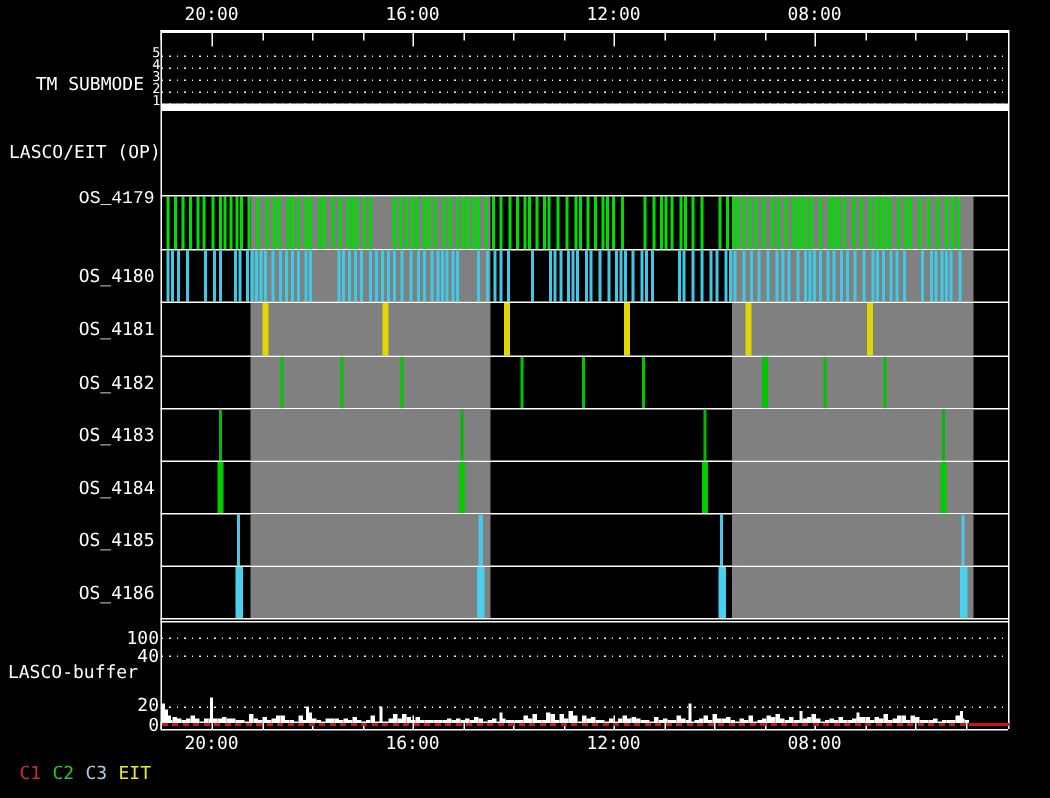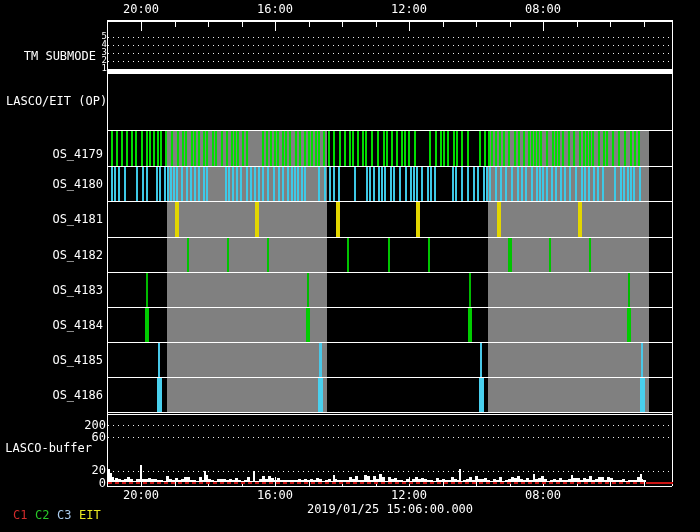--- a/index.html
+++ b/index.html
@@ -15,21 +15,20 @@
   #lbl-buf{left:4px;top:442px;width:88px;}
   #timestamp{left:250px;top:503px;width:280px;}
 </style>
 </head>
 <body>
 
 <div id="screen">
   <div class="lbl right" id="lbl-tm">TM SUBMODE</div>
   <div class="lbl right" id="lbl-eit">LASCO/EIT (OP)</div>
   <div class="lbl right" id="lbl-buf">LASCO-buffer</div>
-  <div class="lbl center" id="timestamp">2019/01/25 15:06:00.000</div>
 <div style="position: absolute; left: 107px; top: 20px; width: 1px; height: 466px; background: rgb(255, 255, 255);"></div>
     <div style="position: absolute; left: 672px; top: 20px; width: 1px; height: 466px; background: rgb(255, 255, 255);"></div>
     <div style="position: absolute; left: 107px; top: 20px; width: 565px; height: 2px; background: rgb(255, 255, 255);"></div>
     <div style="position: absolute; left: 107px; top: 486px; width: 565px; height: 1px; background: rgb(255, 255, 255);"></div>
     <div style="position: absolute; left: 107px; top: 414px; width: 565px; height: 1px; background: rgb(255, 255, 255);"></div>
     <div style="position: absolute; left: 107px; top: 22px; width: 1px; height: 5px; background: rgb(255, 255, 255);"></div>
     <div style="position: absolute; left: 107px; top: 481px; width: 1px; height: 5px; background: rgb(255, 255, 255);"></div>
     <div style="position: absolute; left: 141px; top: 22px; width: 1px; height: 9px; background: rgb(255, 255, 255);"></div>
     <div style="position: absolute; left: 141px; top: 477px; width: 1px; height: 9px; background: rgb(255, 255, 255);"></div>
     <div style="position: absolute; left: 175px; top: 22px; width: 1px; height: 5px; background: rgb(255, 255, 255);"></div>
@@ -189,21 +188,21 @@
     <div style="position: absolute; left: 598px; top: 131px; width: 2px; height: 35px; background: rgb(0, 221, 0);"></div>
     <div style="position: absolute; left: 603px; top: 131px; width: 2px; height: 35px; background: rgb(0, 221, 0);"></div>
     <div style="position: absolute; left: 606px; top: 131px; width: 2px; height: 35px; background: rgb(0, 221, 0);"></div>
     <div style="position: absolute; left: 612px; top: 131px; width: 2px; height: 35px; background: rgb(0, 221, 0);"></div>
     <div style="position: absolute; left: 618px; top: 131px; width: 2px; height: 35px; background: rgb(0, 221, 0);"></div>
     <div style="position: absolute; left: 624px; top: 131px; width: 2px; height: 35px; background: rgb(0, 221, 0);"></div>
     <div style="position: absolute; left: 630px; top: 131px; width: 2px; height: 35px; background: rgb(0, 221, 0);"></div>
     <div style="position: absolute; left: 634px; top: 131px; width: 2px; height: 35px; background: rgb(0, 221, 0);"></div>
     <div style="position: absolute; left: 638px; top: 131px; width: 2px; height: 35px; background: rgb(0, 221, 0);"></div>
     <div style="position: absolute; left: 107px; top: 166px; width: 565px; height: 1px; background: rgb(255, 255, 255);"></div>
-    <div class="right lbl" style="left: 20px; top: 148px; width: 83px;">OS_4179</div>
+    <div class="right lbl" style="left: 20px; top: 126px; width: 83px; font-family: Liberation Mono, monospace;">OS_4179</div>
     <div style="position: absolute; left: 167px; top: 167px; width: 160px; height: 34px; background: rgb(128, 128, 128);"></div>
     <div style="position: absolute; left: 488px; top: 167px; width: 161px; height: 34px; background: rgb(128, 128, 128);"></div>
     <div style="position: absolute; left: 111px; top: 167px; width: 2px; height: 34px; background: rgb(62, 201, 230);"></div>
     <div style="position: absolute; left: 114px; top: 167px; width: 2px; height: 34px; background: rgb(62, 201, 230);"></div>
     <div style="position: absolute; left: 118px; top: 167px; width: 2px; height: 34px; background: rgb(62, 201, 230);"></div>
     <div style="position: absolute; left: 124px; top: 167px; width: 2px; height: 34px; background: rgb(62, 201, 230);"></div>
     <div style="position: absolute; left: 136px; top: 167px; width: 2px; height: 34px; background: rgb(62, 201, 230);"></div>
     <div style="position: absolute; left: 142px; top: 167px; width: 2px; height: 34px; background: rgb(62, 201, 230);"></div>
     <div style="position: absolute; left: 146px; top: 167px; width: 2px; height: 34px; background: rgb(62, 201, 230);"></div>
     <div style="position: absolute; left: 156px; top: 167px; width: 2px; height: 34px; background: rgb(62, 201, 230);"></div>
@@ -355,23 +354,23 @@
     <div style="position: absolute; left: 167px; top: 378px; width: 160px; height: 34px; background: rgb(128, 128, 128);"></div>
     <div style="position: absolute; left: 488px; top: 378px; width: 161px; height: 34px; background: rgb(128, 128, 128);"></div>
     <div style="position: absolute; left: 157px; top: 378px; width: 5px; height: 34px; background: rgb(73, 208, 238);"></div>
     <div style="position: absolute; left: 318px; top: 378px; width: 5px; height: 34px; background: rgb(73, 208, 238);"></div>
     <div style="position: absolute; left: 479px; top: 378px; width: 5px; height: 34px; background: rgb(73, 208, 238);"></div>
     <div style="position: absolute; left: 640px; top: 378px; width: 5px; height: 34px; background: rgb(73, 208, 238);"></div>
     <div style="position: absolute; left: 107px; top: 412px; width: 565px; height: 1px; background: rgb(255, 255, 255);"></div>
     <div class="right lbl" style="left: 20px; top: 389px; width: 83px;">OS_4186</div>
     <div style="position: absolute; left: 107px; top: 130px; width: 565px; height: 1px; background: rgb(255, 255, 255);"></div>
     <div class="dotline" style="left: 108px; top: 425px; width: 564px;"></div>
-    <div class="right lbl" style="left: 76px; top: 419px; width: 30px;">200</div>
+    <div class="right lbl" style="left: 76px; top: 419px; width: 30px;">100</div>
     <div class="dotline" style="left: 108px; top: 437px; width: 564px;"></div>
-    <div class="right lbl" style="left: 76px; top: 431px; width: 30px;">60</div>
+    <div class="right lbl" style="left: 76px; top: 431px; width: 30px;">40</div>
     <div class="dotline" style="left: 108px; top: 471px; width: 564px;"></div>
     <div class="right lbl" style="left: 76px; top: 464px; width: 30px;">20</div>
     <div class="right lbl" style="left: 76px; top: 477px; width: 30px;">0</div>
     <div style="position: absolute; left: 109px; top: 477px; width: 3px; height: 5px; background: rgb(255, 255, 255);"></div>
     <div style="position: absolute; left: 112px; top: 480px; width: 3px; height: 2px; background: rgb(255, 255, 255);"></div>
     <div style="position: absolute; left: 115px; top: 478px; width: 3px; height: 4px; background: rgb(255, 255, 255);"></div>
     <div style="position: absolute; left: 118px; top: 479px; width: 3px; height: 3px; background: rgb(255, 255, 255);"></div>
     <div style="position: absolute; left: 121px; top: 480px; width: 3px; height: 2px; background: rgb(255, 255, 255);"></div>
     <div style="position: absolute; left: 124px; top: 479px; width: 3px; height: 3px; background: rgb(255, 255, 255);"></div>
     <div style="position: absolute; left: 127px; top: 477px; width: 3px; height: 5px; background: rgb(255, 255, 255);"></div>

